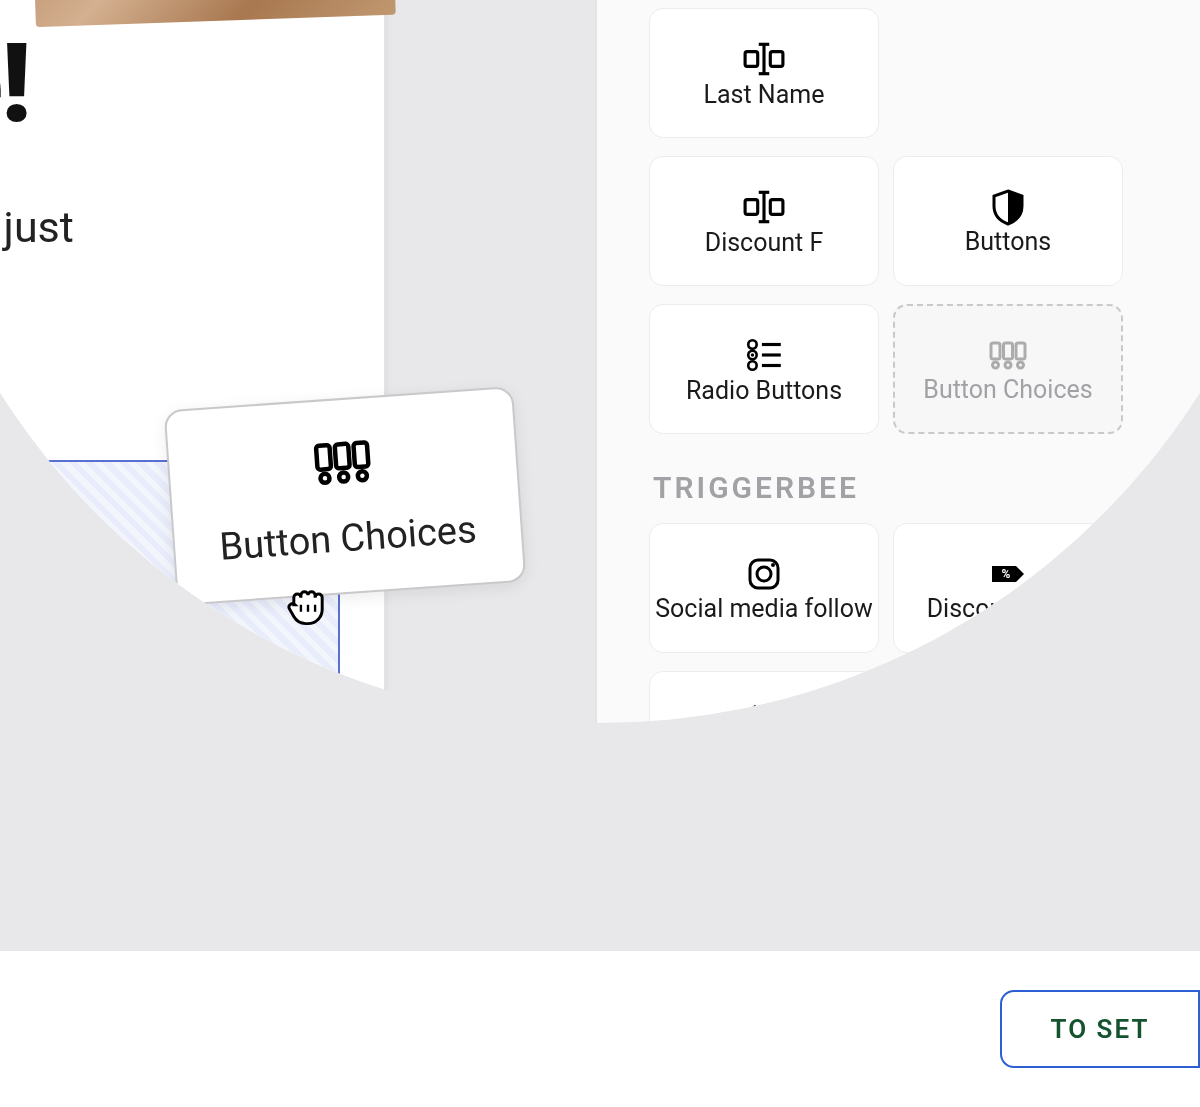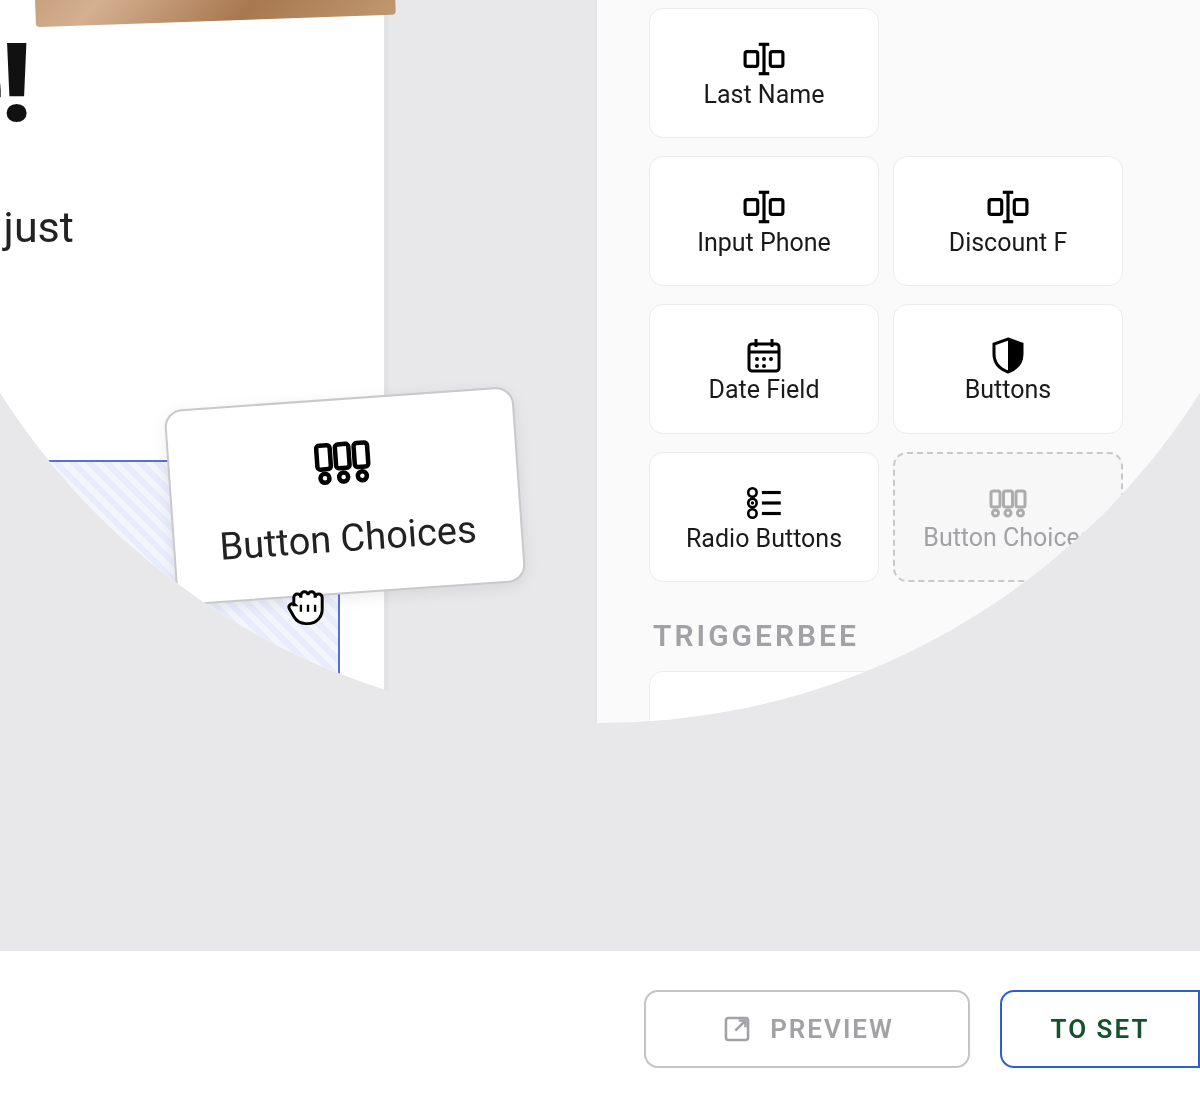--- a/index.html
+++ b/index.html
@@ -319,37 +319,21 @@
             </span>
           <span class="tile-label">Last Name</span>
         </div>
         <div style="visibility:hidden"></div>
         <div class="tile">
           <span class="icon">
               <svg width="42" height="42" viewBox="0 0 40 40">
                 <use href="#i-text-input"></use>
               </svg>
             </span>
-          <span class="tile-label">Input Phone</span>
-        </div>
-        <div class="tile">
-          <span class="icon">
-              <svg width="42" height="42" viewBox="0 0 40 40">
-                <use href="#i-text-input"></use>
-              </svg>
-            </span>
           <span class="tile-label">Discount F</span>
-        </div>
-        <div class="tile">
-          <span class="icon">
-              <svg width="40" height="40" viewBox="0 0 40 40">
-                <use href="#i-calendar"></use>
-              </svg>
-            </span>
-          <span class="tile-label">Date Field</span>
         </div>
         <div class="tile">
           <span class="icon">
               <svg width="40" height="40" viewBox="0 0 40 40">
                 <use href="#i-shield"></use>
               </svg>
             </span>
           <span class="tile-label">Buttons</span>
         </div>
         <div class="tile">
@@ -396,25 +380,17 @@
               </svg>
             </span>
           <span class="tile-label">Deadline</span>
         </div>
       </div>
     </div>
 
   </div>
 
   <div class="bottom-bar">
-    <div class="btn btn-preview">
-      <span class="icon" style="color:#a2a2a6">
-        <svg width="34" height="34" viewBox="0 0 40 40">
-            <use href="#i-external"></use>
-          </svg>
-      </span>
-      <span>PREVIEW</span>
-    </div>
     <div class="btn btn-primary">
       <span>TO SET</span>
     </div>
   </div>
 </div>
 
 </body></html>

